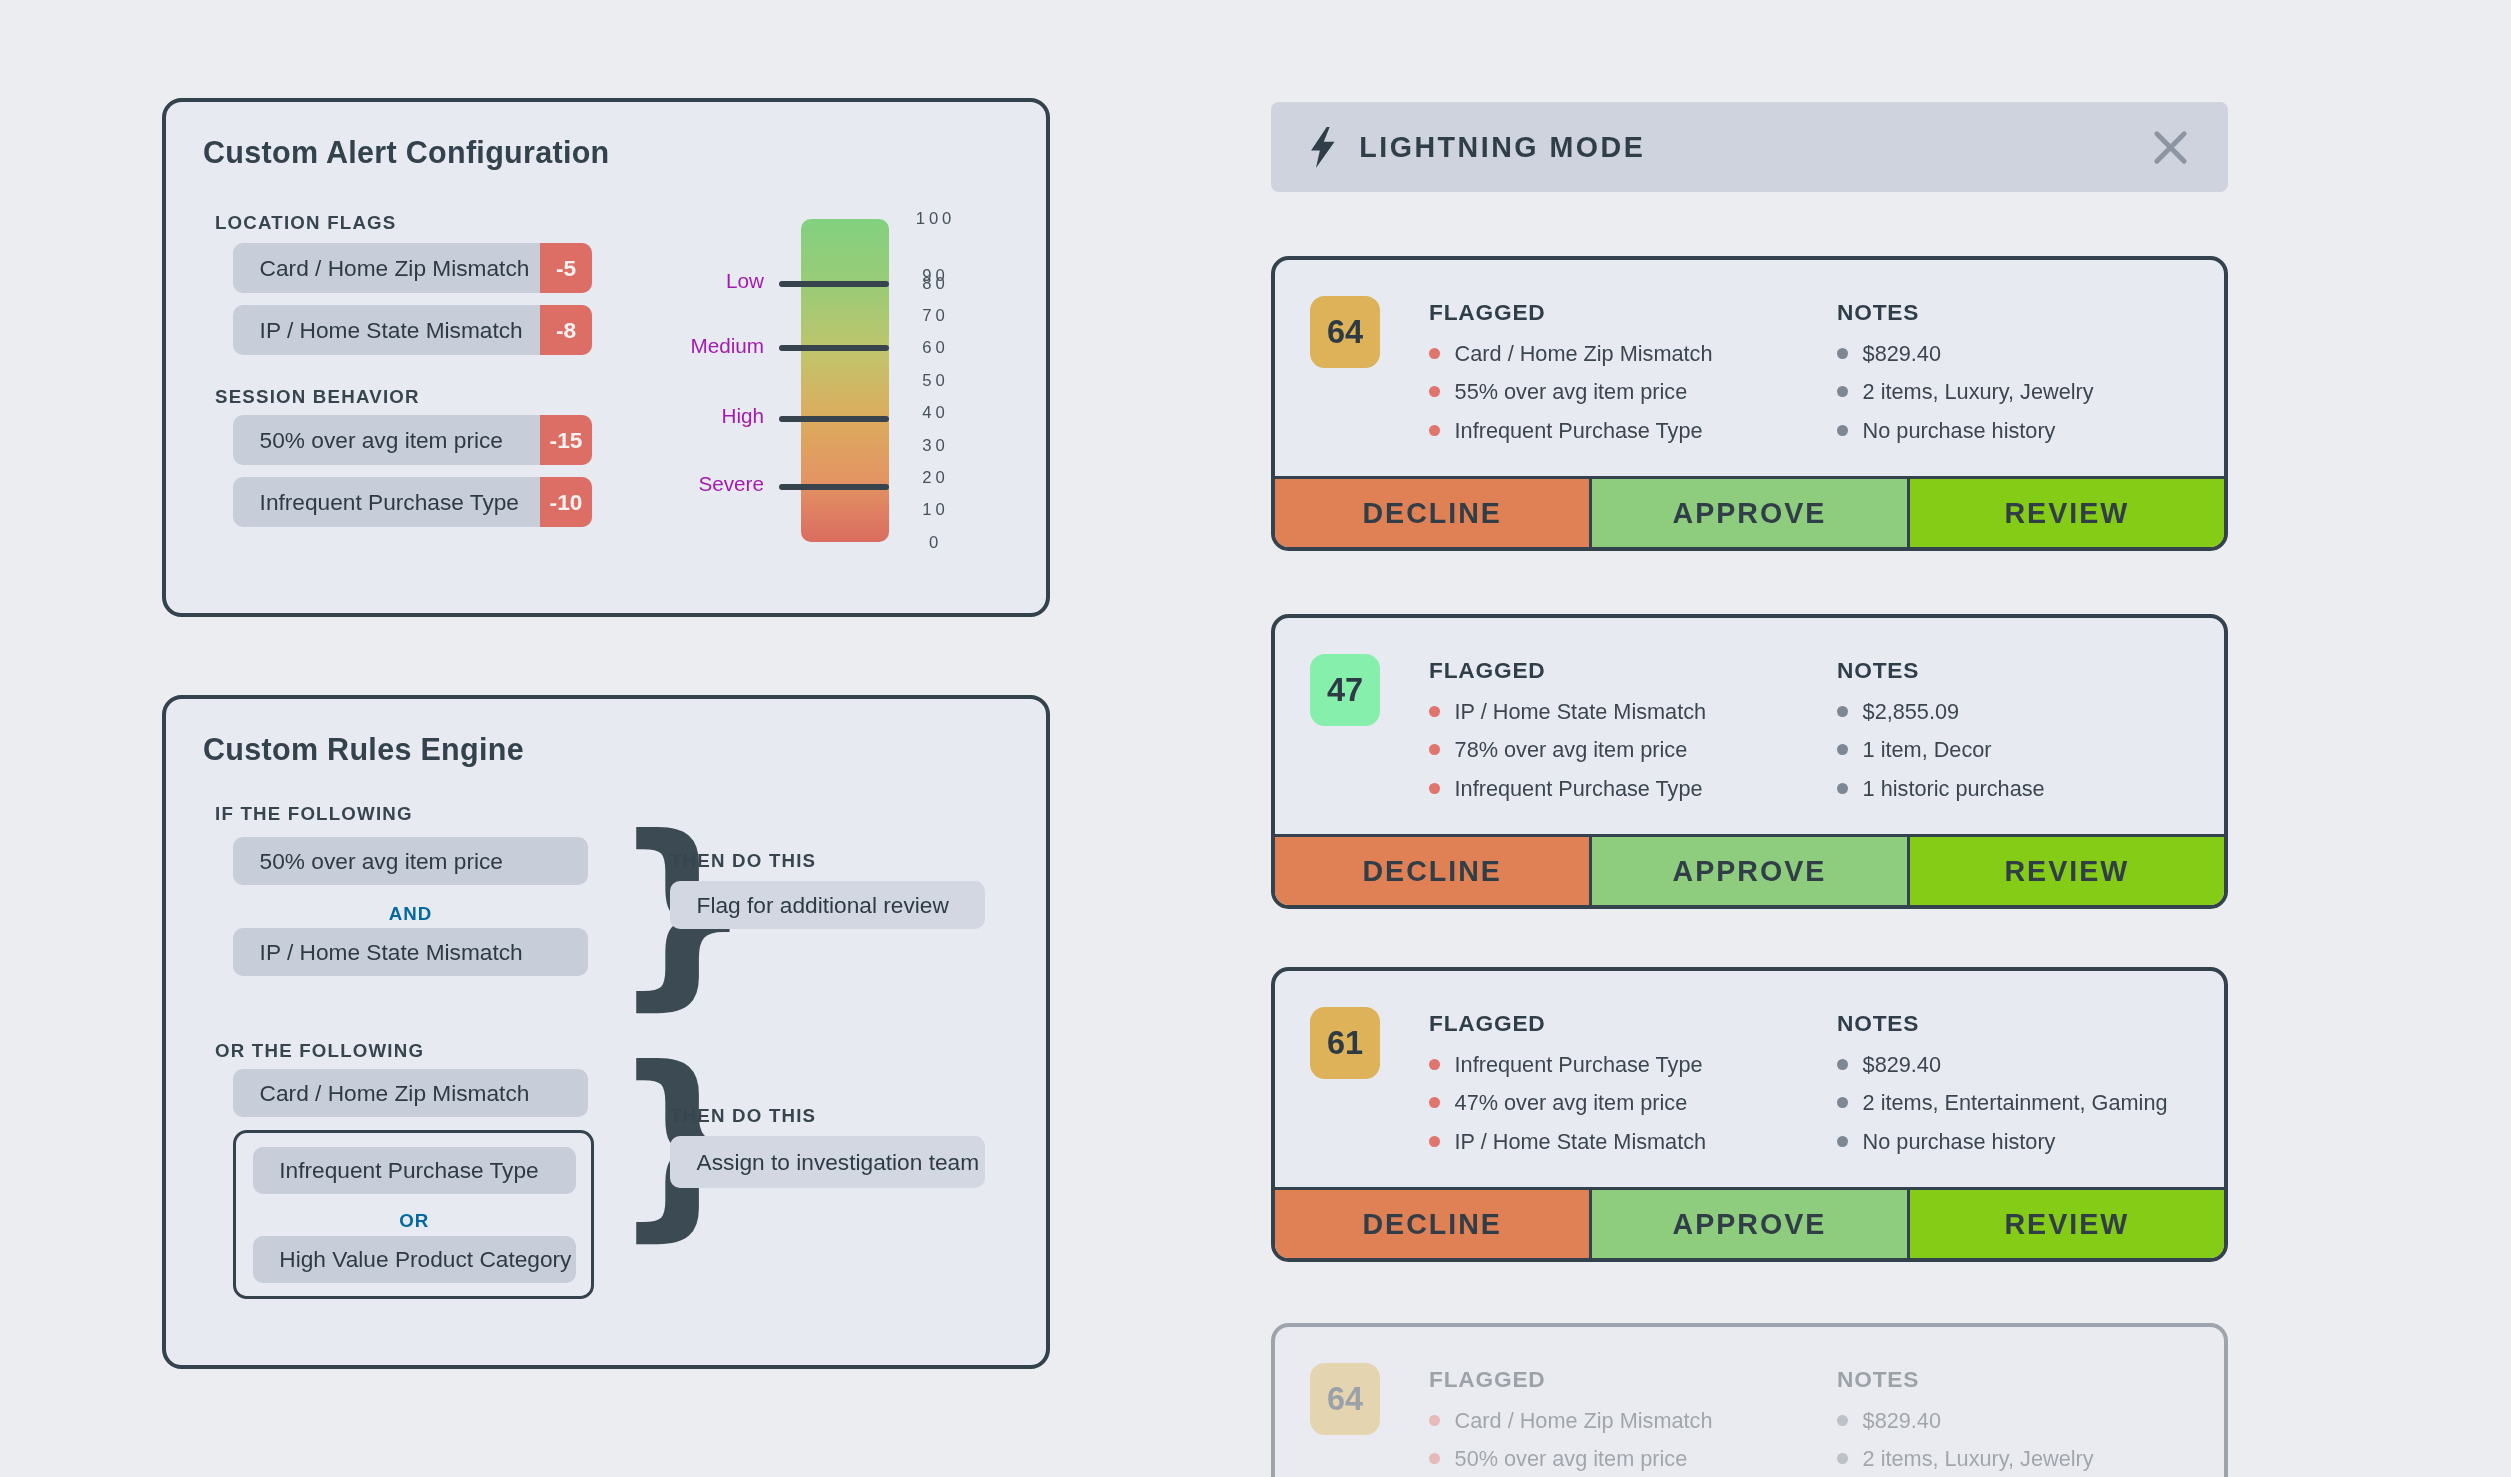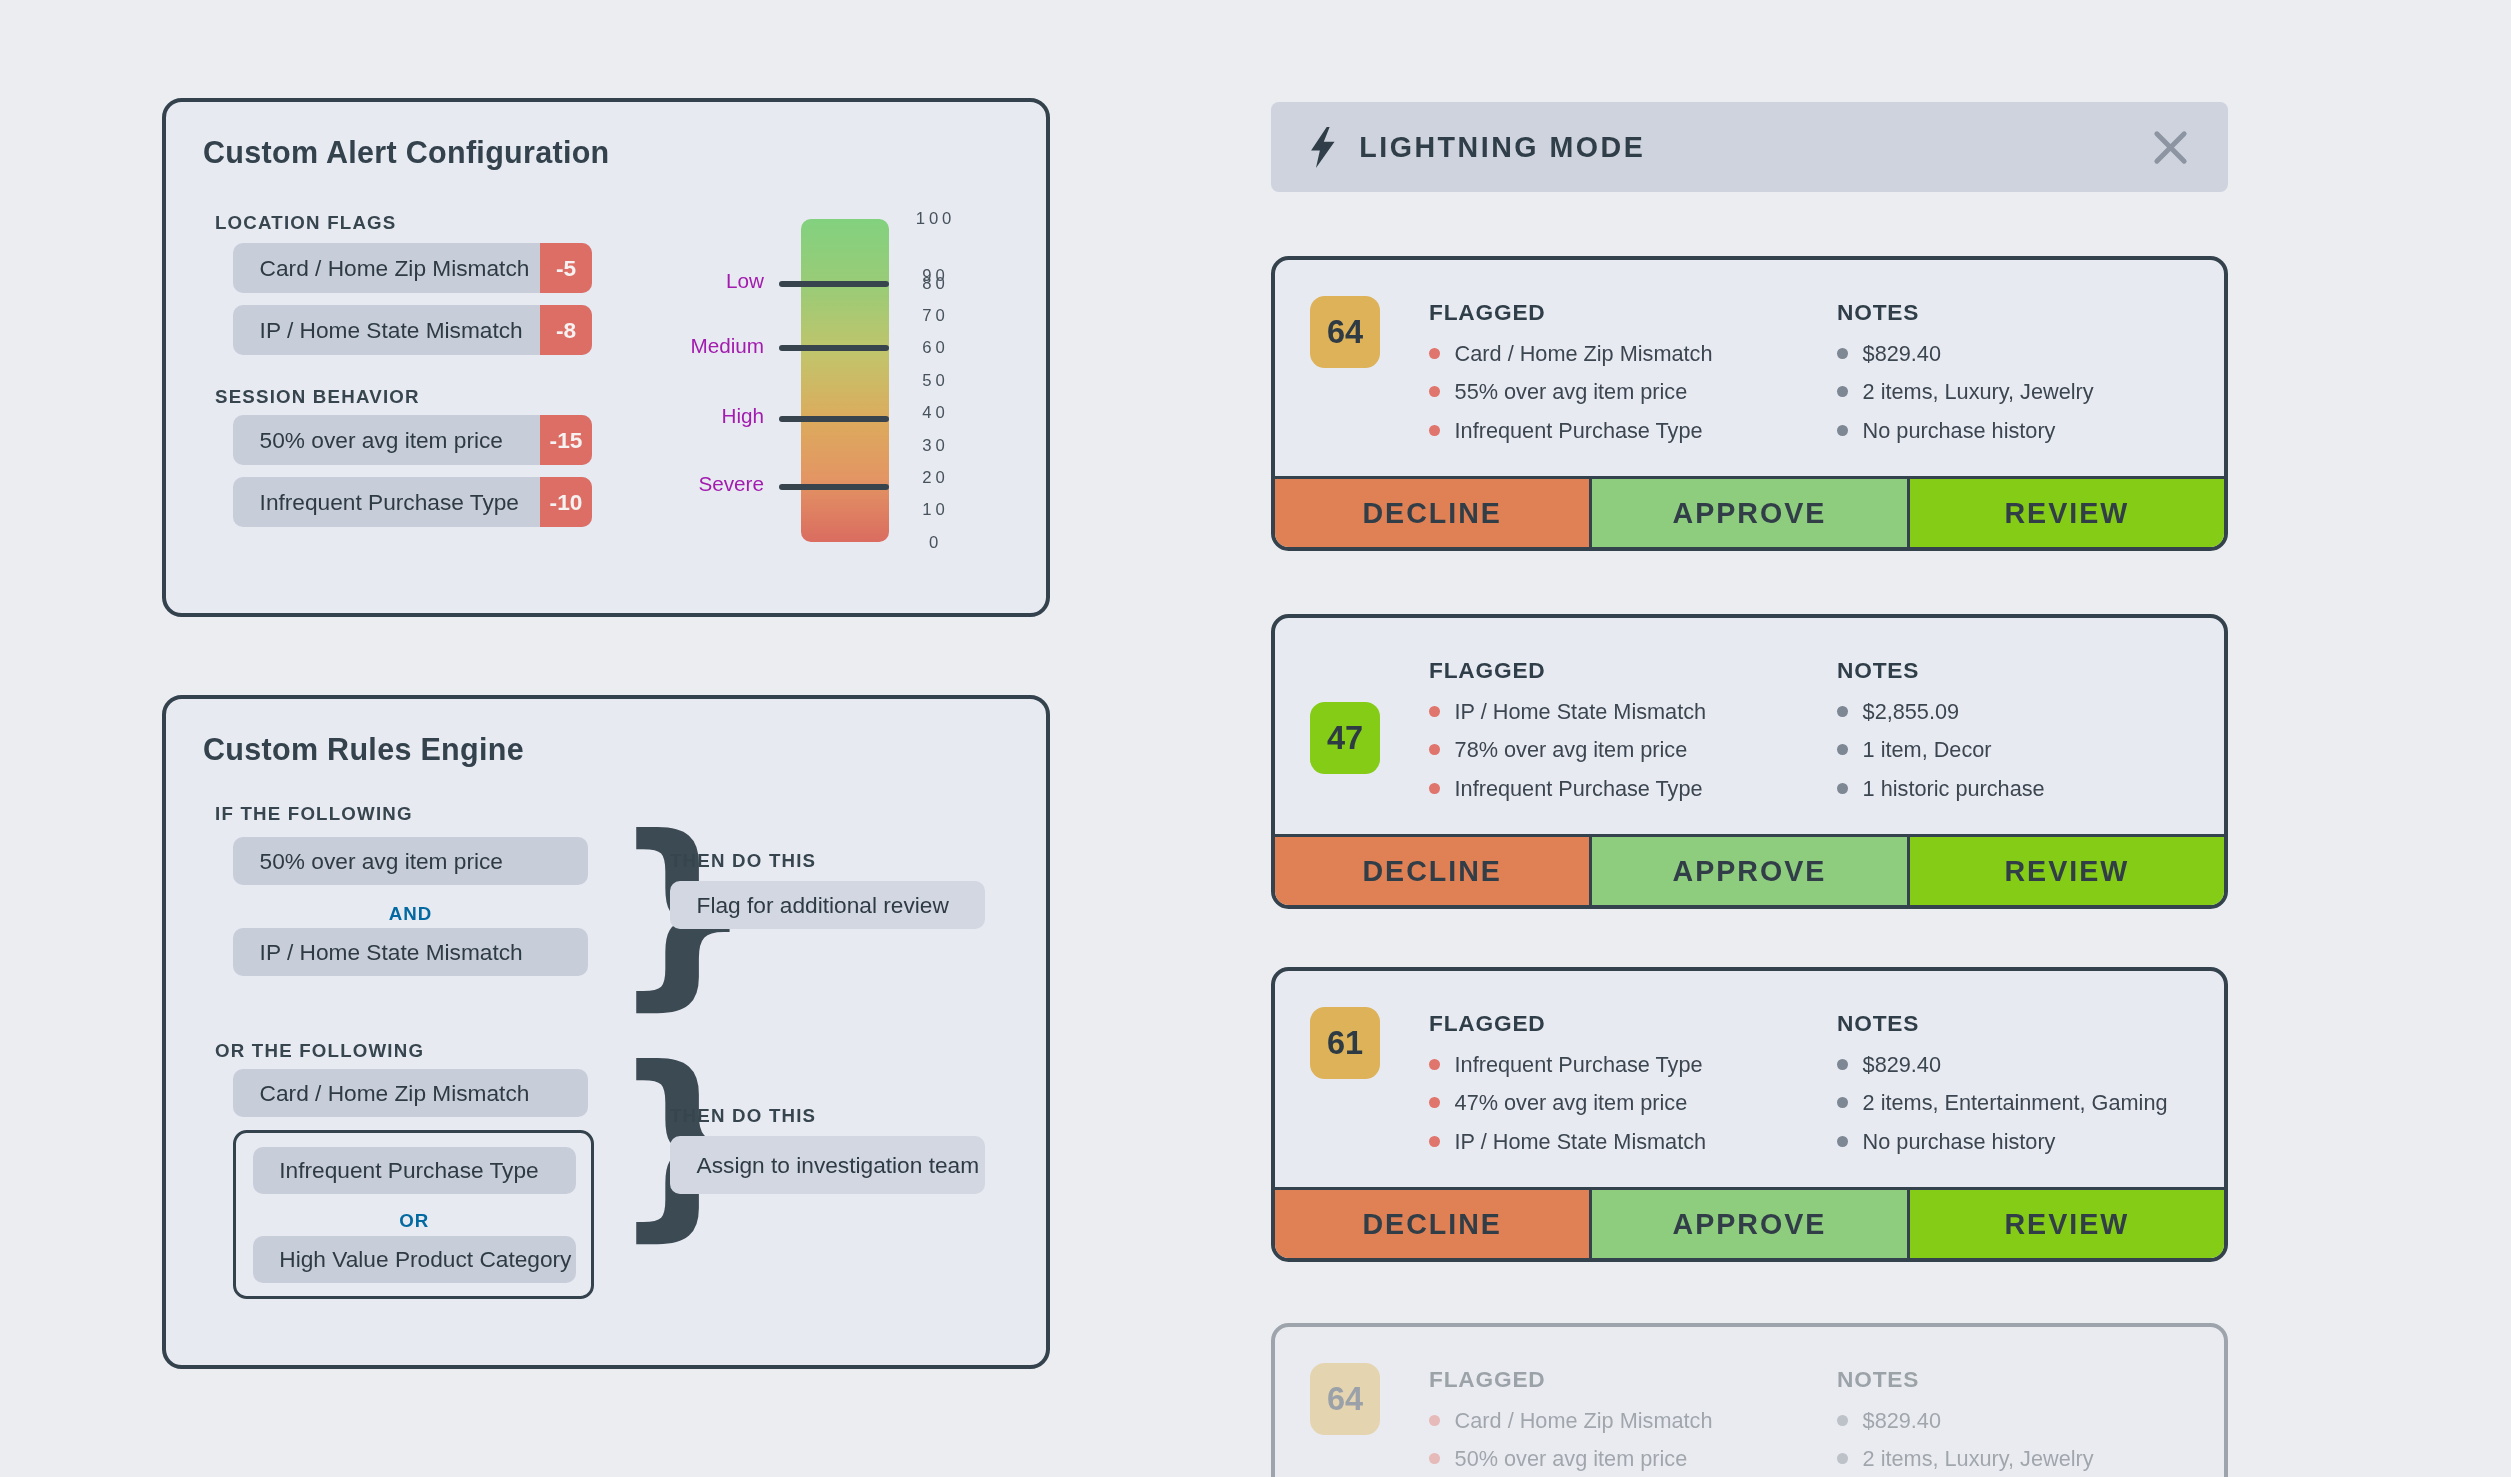--- a/index.html
+++ b/index.html
@@ -56,21 +56,21 @@
     background:#e8eaf1;border:4.9px solid #33424c;border-radius:17.7px;
     box-sizing:border-box;overflow:hidden;
   }
   .card.faded{opacity:.42;}
   .badge{
     position:absolute;left:35px;top:36px;width:70px;height:72px;border-radius:14.8px;
     display:flex;align-items:center;justify-content:center;
     font-size:32.5px;font-weight:bold;color:#2e3b45;
   }
   .badge.amber{background:#ddb258;}
-  .badge.orange{background:#84cc16;margin-top:48px;}
+  .badge.orange{background:#86efac;}
   .col-hdr{position:absolute;top:39px;font-size:22.7px;font-weight:bold;letter-spacing:0.8px;color:#2f3e48;}
   .item-row{position:absolute;height:29.6px;display:flex;align-items:center;font-size:21.7px;color:#3c4650;}
   .dot{width:10.8px;height:10.8px;border-radius:50%;margin-right:14.8px;flex:0 0 auto;}
   .dot.red{background:#e0756d;}
   .dot.gray{background:#7e8894;}
   .btn-row{
     position:absolute;left:0;right:0;bottom:0;height:68px;
     display:flex;border-top:3.9px solid #33424c;
   }
   .btn{
@@ -155,21 +155,21 @@
     <div class="pill" style="left:16.7px;top:13.8px;width:323px;height:47px;">
       <span>Infrequent Purchase Type</span>
     </div>
     <div class="op-label" style="left:16.7px;top:77px;width:323px;">OR</div>
     <div class="pill" style="left:16.7px;top:103px;width:323px;height:47px;">
       <span>High Value Product Category</span>
     </div>
   </div>
   <div class="brace" style="left:445px;top:364px;">}</div>
   <div class="sec-label" style="left:504px;top:406px;">THEN DO THIS</div>
-  <div class="pill light" style="left:504px;top:437px;width:315px;height:58px;">
+  <div class="pill light" style="left:504px;top:437px;width:315px;height:52px;">
     <span>Assign to investigation team</span>
   </div>
 </div>
 
 <div class="lightning-header">
   <svg width="29.6" height="43" viewBox="0 0 30 44">
     <path d="M19 1 L3 25 L12 25 L8 43 L27 16 L16 16 L22 1 Z" fill="#2f3e48"></path>
   </svg>
   <span class="lightning-title">LIGHTNING MODE</span>
   <span class="close-btn">

